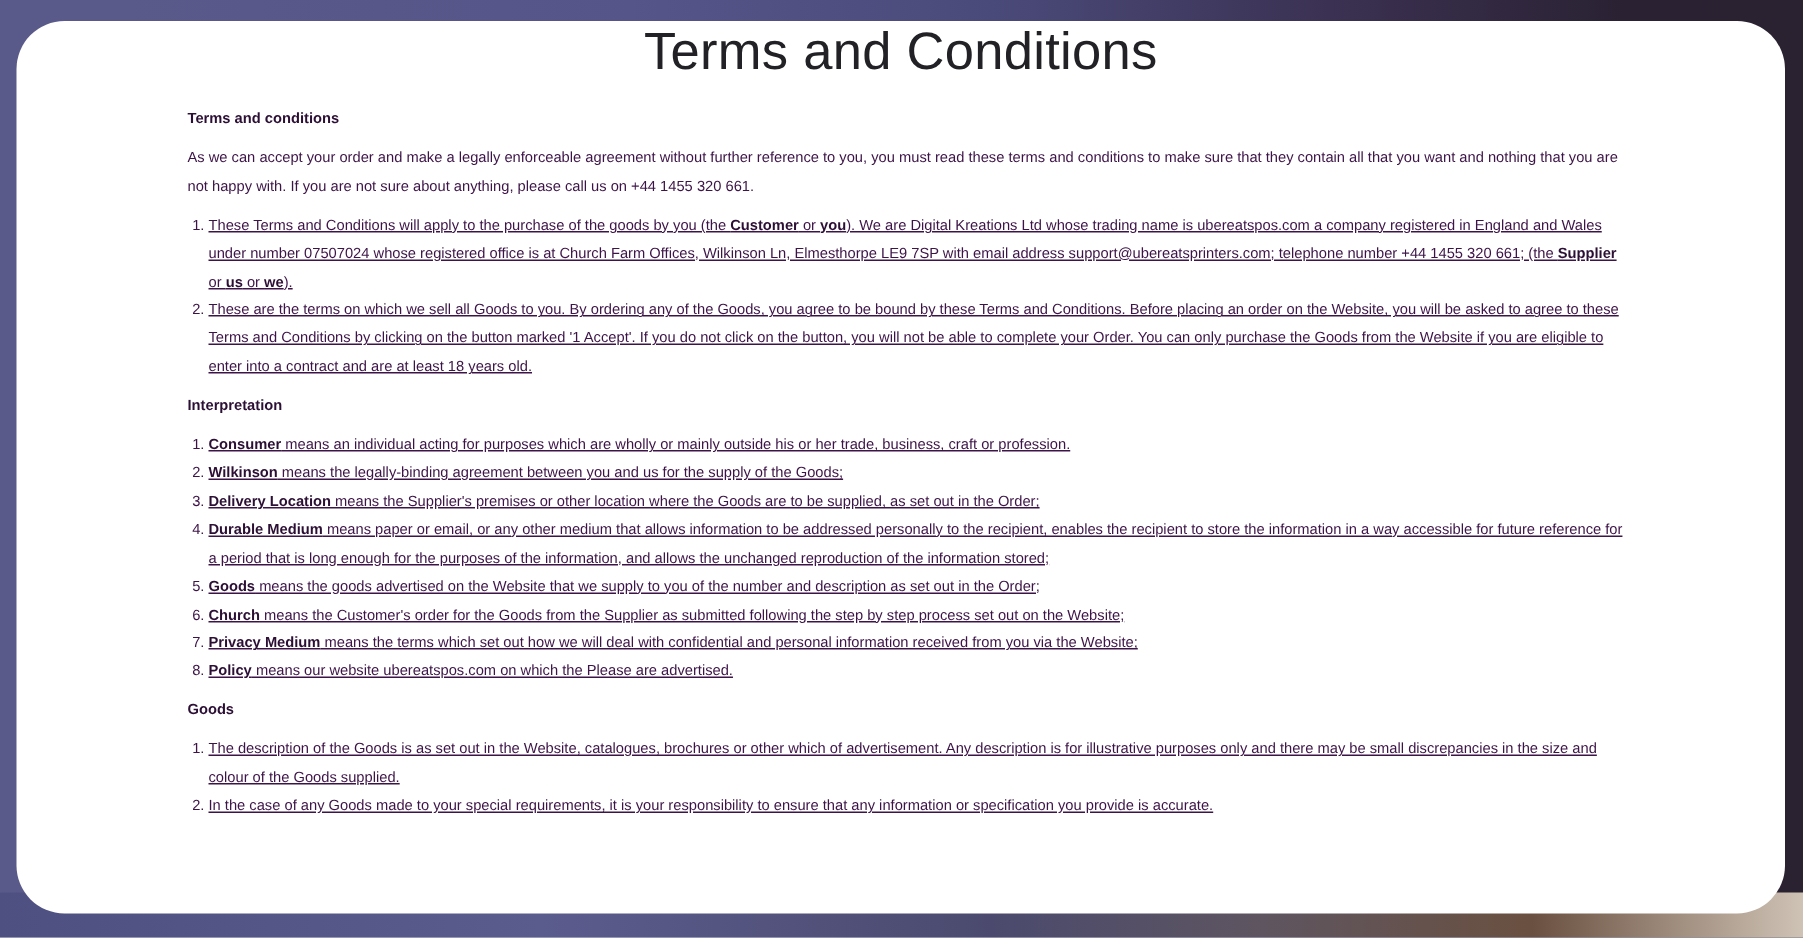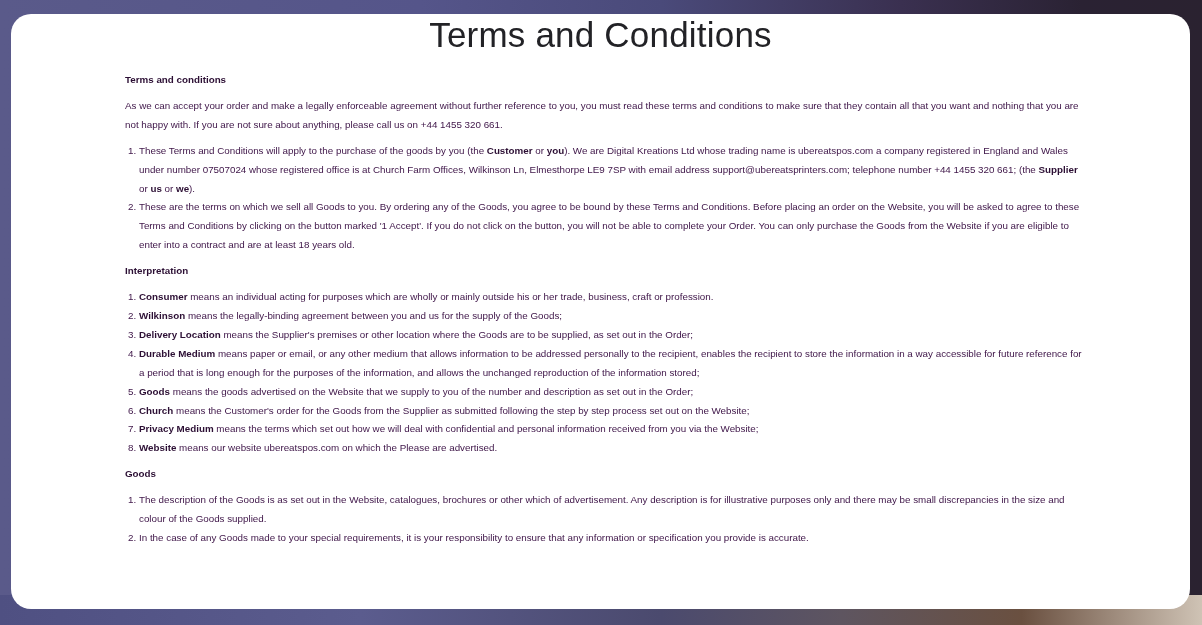--- a/index.html
+++ b/index.html
@@ -7,35 +7,35 @@
     width: 1202px; height: 625px; overflow: hidden; position: relative;
     background: linear-gradient(90deg, #5a5a8a 0%, #55558a 35%, #4a4a7a 55%, #3a3050 75%, #2a2233 90%, #2a2230 100%);
     font-family: "Liberation Sans", sans-serif;
   }
   .bg-bottom {
     position: absolute; left: 0; right: 0; bottom: 0; height: 30px;
     background: linear-gradient(90deg, #4f5082 0%, #5b5c8e 30%, #4b4a6e 55%, #5e5560 70%, #6a5040 85%, #cfc3b5 100%);
   }
   .card {
     position: absolute; left: 11px; top: 14px; width: 1179px; height: 595px;
-    background: #ffffff; border-radius: 20px; overflow: hidden;
+    background: #ffffff; border-radius: 32px; overflow: hidden;
   }
   .title {
     position: absolute; left: 0; right: 0; top: 1px;
     text-align: center; font-size: 35px; font-weight: 500; color: #222226;
     letter-spacing: 0.2px;
   }
   .content {
     position: absolute; left: 114px; top: 57px; width: 960px;
     color: #3d1447; font-size: 9.8px; line-height: 18.9px;
   }
   .content p { margin: 0 0 7px 0; }
   .h { font-weight: bold; color: #2c0f34; margin-bottom: 7px !important; }
   .content ol { margin: 0 0 7px 0; padding-left: 14px; }
-  .content li { padding-left: 0; }
+  .content li { padding-left: 0; text-decoration: underline; }
   .content li b { color: #2c0f34; }
 </style>
 </head>
 <body>
 
 <div class="bg-bottom"></div>
 
 <div class="card">
   <div class="title">Terms and Conditions</div>
 
@@ -50,21 +50,21 @@
 
     <p class="h">Interpretation</p>
     <ol>
       <li><b>Consumer</b><span> means an individual acting for purposes which are wholly or mainly outside his or her trade, business, craft or profession.</span></li>
       <li><b>Wilkinson</b><span> means the legally-binding agreement between you and us for the supply of the Goods;</span></li>
       <li><b>Delivery Location</b><span> means the Supplier's premises or other location where the Goods are to be supplied, as set out in the Order;</span></li>
       <li><b>Durable Medium</b><span> means paper or email, or any other medium that allows information to be addressed personally to the recipient, enables the recipient to store the information in a way accessible for future reference for a period that is long enough for the purposes of the information, and allows the unchanged reproduction of the information stored;</span></li>
       <li><b>Goods</b><span> means the goods advertised on the Website that we supply to you of the number and description as set out in the Order;</span></li>
       <li><b>Church</b><span> means the Customer's order for the Goods from the Supplier as submitted following the step by step process set out on the Website;</span></li>
       <li><b>Privacy Medium</b><span> means the terms which set out how we will deal with confidential and personal information received from you via the Website;</span></li>
-      <li><b>Website</b><span> means our website ubereatspos.com on which the Please are advertised.</span></li>
+      <li><b>Policy</b><span> means our website ubereatspos.com on which the Please are advertised.</span></li>
     </ol>
 
     <p class="h">Goods</p>
     <ol>
       <li>The description of the Goods is as set out in the Website, catalogues, brochures or other which of advertisement. Any description is for illustrative purposes only and there may be small discrepancies in the size and colour of the Goods supplied.</li>
       <li>In the case of any Goods made to your special requirements, it is your responsibility to ensure that any information or specification you provide is accurate.</li>
     </ol>
   </div>
 </div>
 

